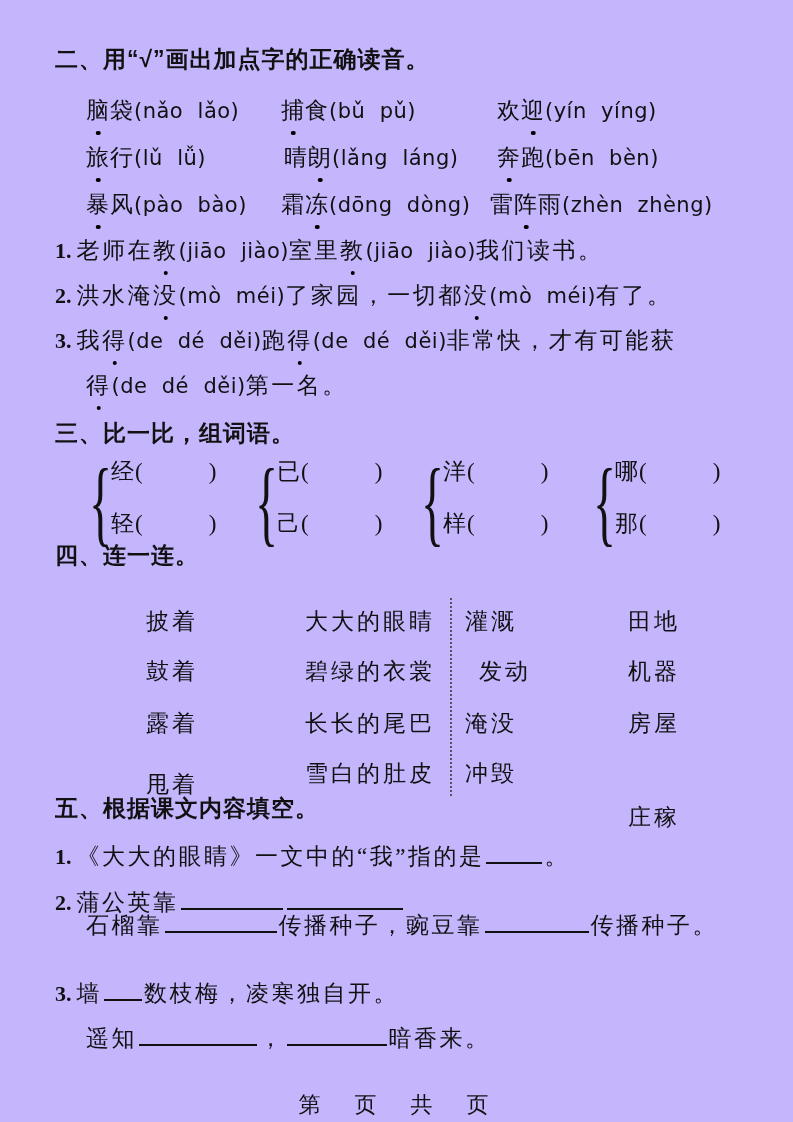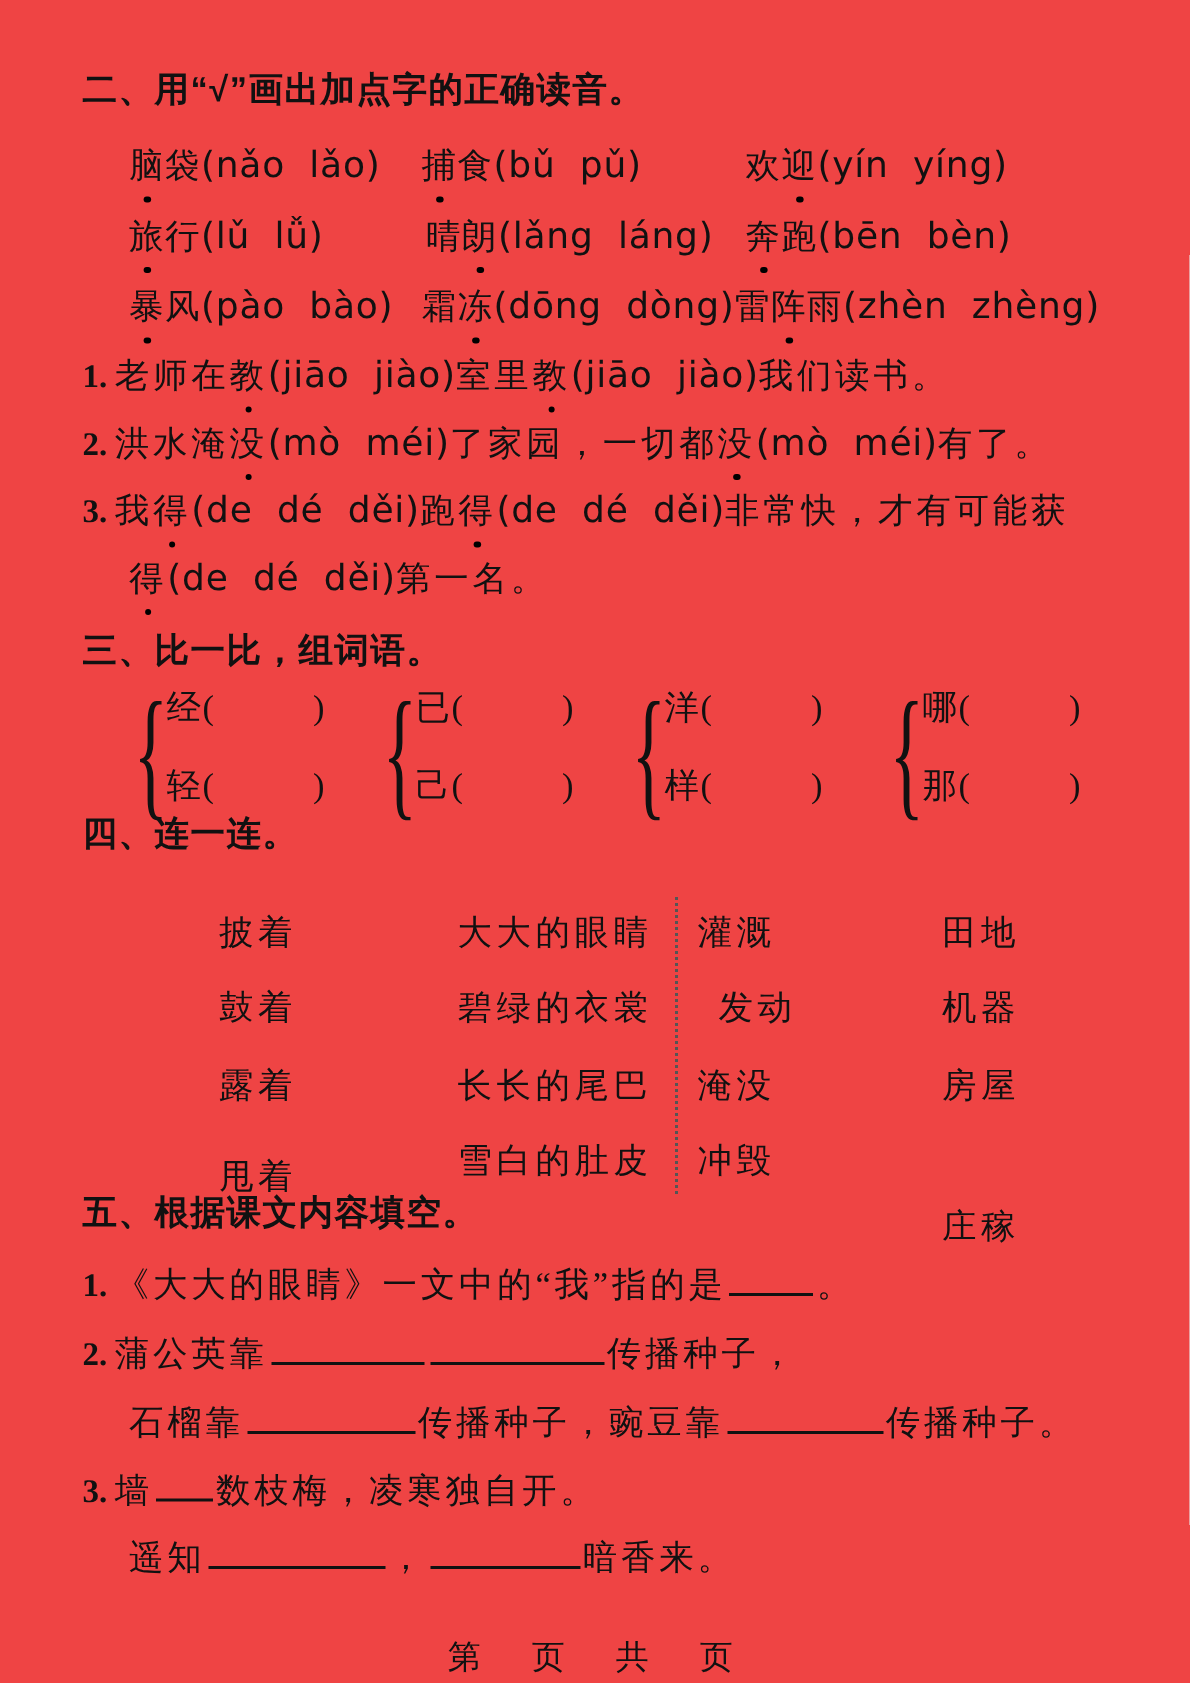--- a/index.html
+++ b/index.html
@@ -1,28 +1,28 @@
 <!DOCTYPE html>
 <html><head>
 <meta charset="utf-8">
 <style>
   * { margin:0; padding:0; box-sizing:border-box; }
   html,body { background:#e8e8e8; }
   .page {
-    position:relative; width:793px; height:1122px; background:#ef4444;
+    position:relative; width:793px; height:1122px; background:#c4b5fd;
     margin:0 auto; overflow:hidden; color:#111;
     font-family:"Liberation Serif","DejaVu Serif",serif;
   }
   .abs { position:absolute; }
   .sec-title {
     font-family:"Liberation Sans","DejaVu Sans",sans-serif;
     font-weight:700; font-size:23px; letter-spacing:1px; white-space:nowrap;
   }
   .cn { font-size:23px; letter-spacing:3px; white-space:nowrap; }
-  .py { font-family:"DejaVu Sans","Liberation Sans",sans-serif; font-size:24px; white-space:pre; letter-spacing:0.5px; }
+  .py { font-family:"DejaVu Sans","Liberation Sans",sans-serif; font-size:21px; white-space:pre; letter-spacing:0.5px; }
   .num { font-weight:700; font-size:22px; margin-right:5px; letter-spacing:0; }
   .sent { position:absolute; display:flex; align-items:baseline; white-space:nowrap; }
   .sent .cn { letter-spacing:2.5px; }
   
   .ch { position:relative; display:inline-block; }
   .ch .dot {
     position:absolute; left:50%; bottom:-9px; transform:translateX(-50%);
     width:4.5px; height:4.5px; background:#000; border-radius:50%;
   }
   
@@ -237,24 +237,23 @@
     <span class="cn">《大大的眼睛》一文中的“我”指的是</span>
     <span class="blank" style="width:56px;"></span>
     <span class="cn">。</span>
   </div>
 
   <div class="sent" style="left:55px; top:887px;">
     <span class="num">2.</span>
     <span class="cn">蒲公英靠</span>
     <span class="blank" style="width:102px;"></span>
     <span class="blank" style="width:116px;"></span>
-    <span class="cn">传播种子，</span>
-  </div>
-
-  <div class="sent" style="left:86px; top:933px;text-align:right;">
+  </div>
+
+  <div class="sent" style="left:86px; top:910px;text-align:right;">
     <span class="cn">石榴靠</span>
     <span class="blank" style="width:112px;"></span>
     <span class="cn">传播种子，豌豆靠</span>
     <span class="blank" style="width:104px;"></span>
     <span class="cn">传播种子。</span>
   </div>
 
   <div class="sent" style="left:55px; top:978px;">
     <span class="num">3.</span>
     <span class="cn">墙</span>

